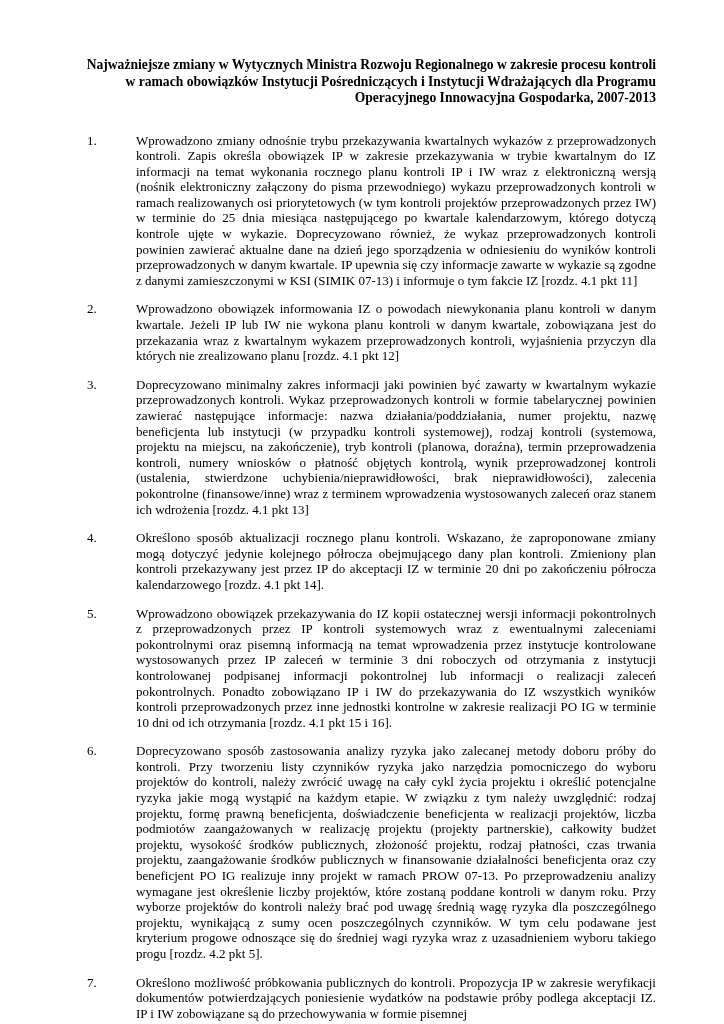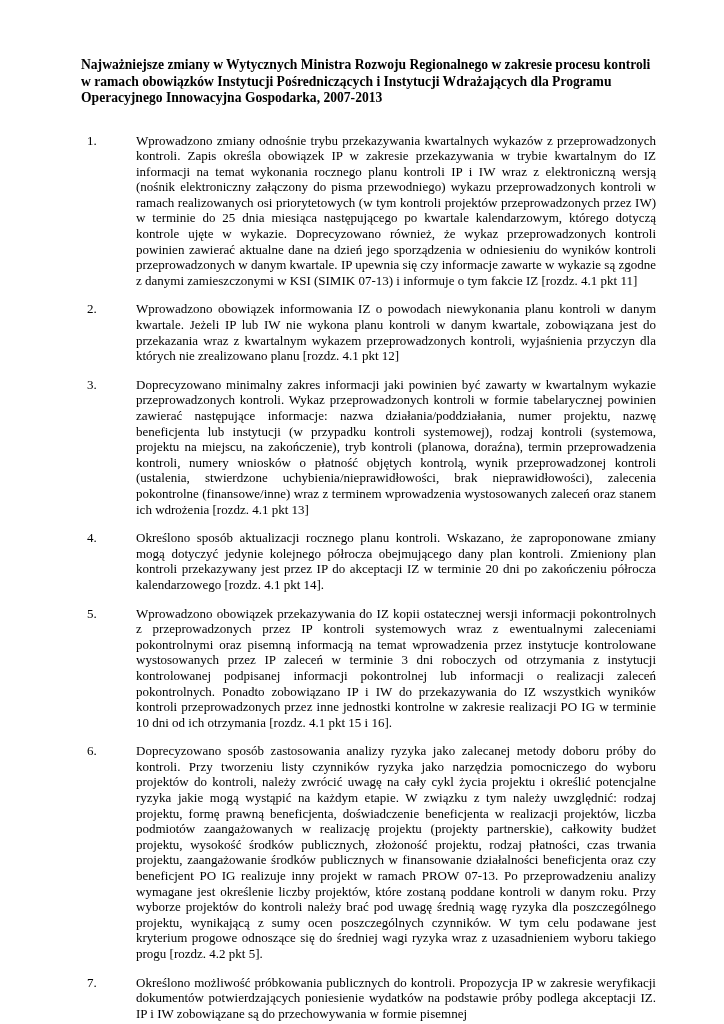--- a/index.html
+++ b/index.html
@@ -18,22 +18,22 @@
     box-sizing: border-box;
     width: 724px;
     height: 1024px;
     padding: 57px 68px 0 70px;
     overflow: hidden;
   }
   .doc-title {
     font-weight: bold;
     font-size: 13.6px;
     line-height: 16.5px;
-    text-align: left;
-    margin: 0 0 26px 11px;
+    text-align: right;
+    margin: 0 0 26px 4px;
   }
   ol.doc-list {
     list-style: none;
     margin: 0;
     padding: 0;
   }
   ol.doc-list li.item {
     position: relative;
     padding-left: 40px;
     margin-bottom: 13px;

